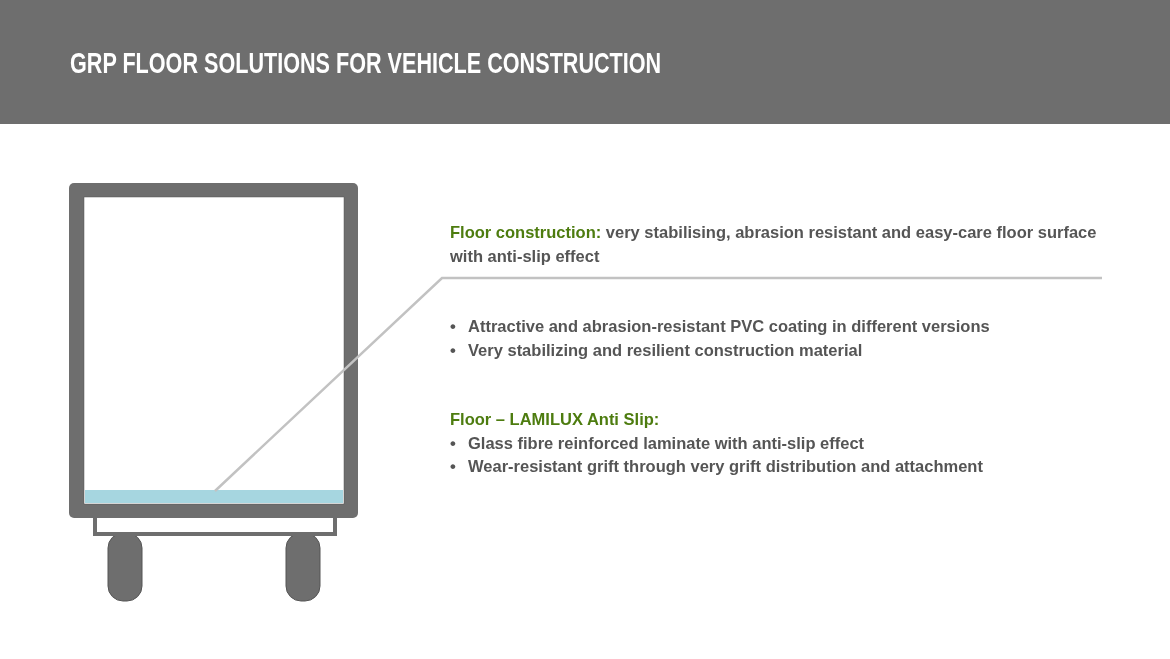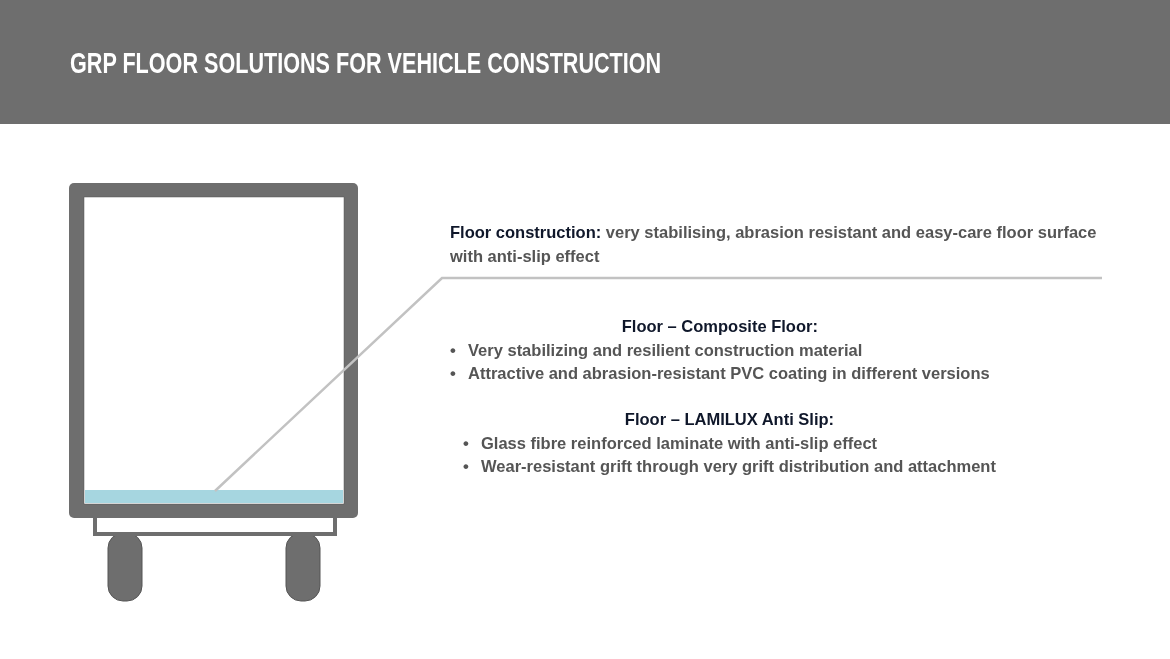--- a/index.html
+++ b/index.html
@@ -11,24 +11,24 @@
       position: absolute; left: 0; top: 0; width: 1170px; height: 124px; background: #6e6e6e; padding-left: 40px;
     }
     .title {
       position: absolute; left: 70px; top: 44px; color: #ffffff;
       font-family: "Liberation Sans", sans-serif; font-weight: bold; font-size: 30px;
       letter-spacing: 0px; transform: scaleX(0.72); transform-origin: left top; white-space: nowrap;
       line-height: 38px;
     }
     .figure { position: absolute; left: 0; top: 0; width: 1170px; height: 659px; }
     .text-block { position: absolute; left: 450px; color: #555555; font-size: 16.5px; font-weight: bold; line-height: 23.5px; }
-    .accent { color: #0f172a; text-align: center; }
+    .accent { color: #4d7c0f; }
     .block1 { top: 221px; width: 660px; }
     .block2 { top: 315px; }
-    .block3 { top: 408px; margin-left: 13px; }
+    .block3 { top: 408px; }
     .bullet-item { white-space: nowrap; }
     .bullet { display: inline-block; width: 18px; }
   </style>
 </head>
 <body>
 
 <div class="header">
   <div class="title">GRP FLOOR SOLUTIONS FOR VEHICLE CONSTRUCTION</div>
 </div>
 
@@ -46,22 +46,21 @@
   <rect x="85" y="490" width="258" height="13" fill="#a6d6e0"></rect>
 
   <polyline points="215,491 442,278 1102,278" fill="none" stroke="#c2c2c2" stroke-width="2.5"></polyline>
 </svg>
 
 <div class="text-block block1">
   <span class="accent">Floor construction:</span><span> very stabilising, abrasion resistant and easy-care floor surface with anti-slip effect</span>
 </div>
 
 <div class="text-block block2">
-  <div class="accent">Floor – Composite Floor:</div>
+  <div class="bullet-item"><span class="bullet">•</span><span>Attractive and abrasion-resistant PVC coating in different versions</span></div>
   <div class="bullet-item"><span class="bullet">•</span><span>Very stabilizing and resilient construction material</span></div>
-  <div class="bullet-item"><span class="bullet">•</span><span>Attractive and abrasion-resistant PVC coating in different versions</span></div>
 </div>
 
 <div class="text-block block3">
   <div class="accent">Floor – LAMILUX Anti Slip:</div>
   <div class="bullet-item"><span class="bullet">•</span><span>Glass fibre reinforced laminate with anti-slip effect</span></div>
   <div class="bullet-item"><span class="bullet">•</span><span>Wear-resistant grift through very grift distribution and attachment</span></div>
 </div>
 
 </body></html>

